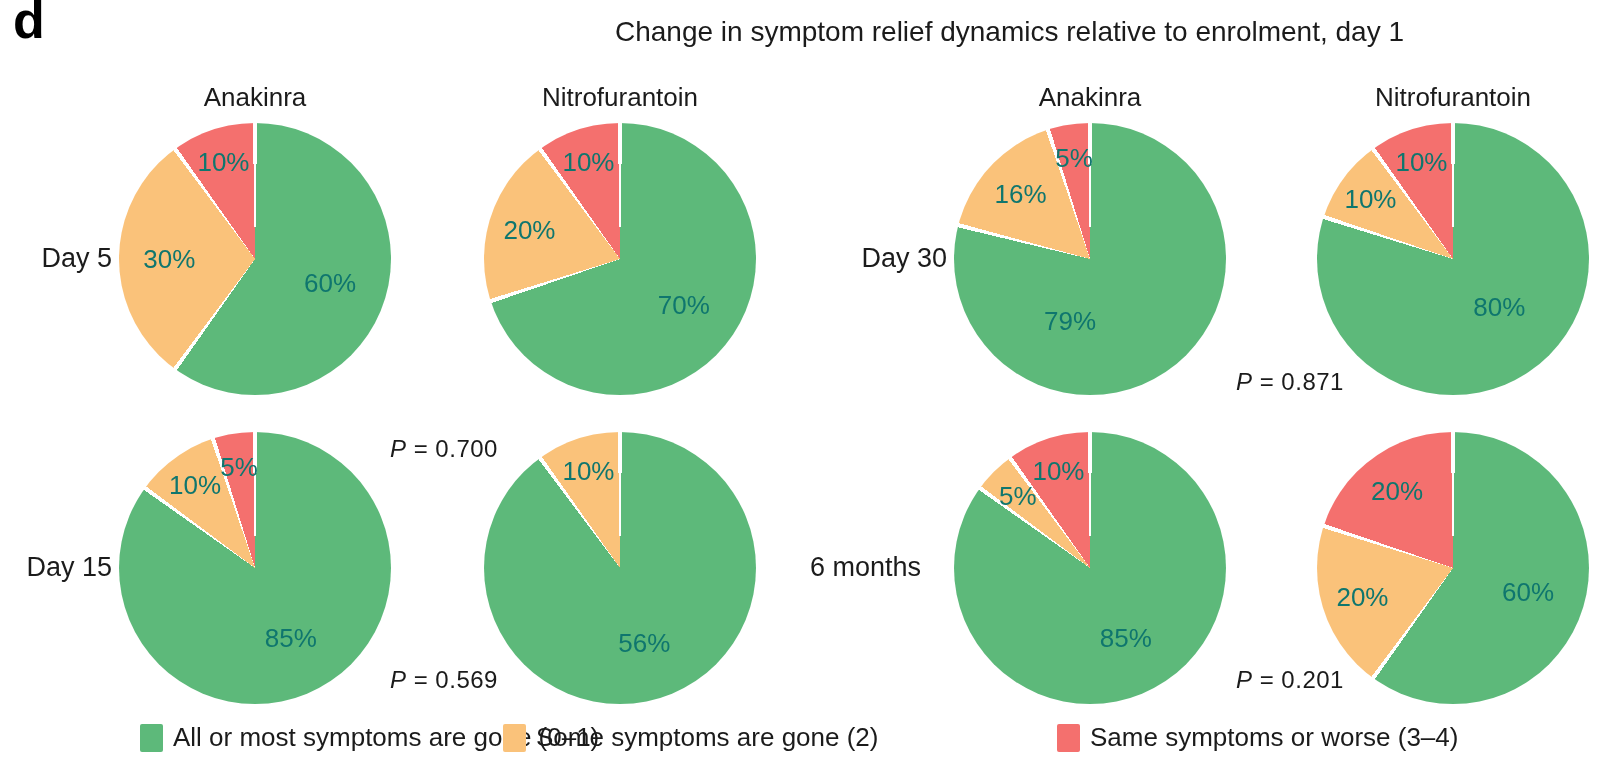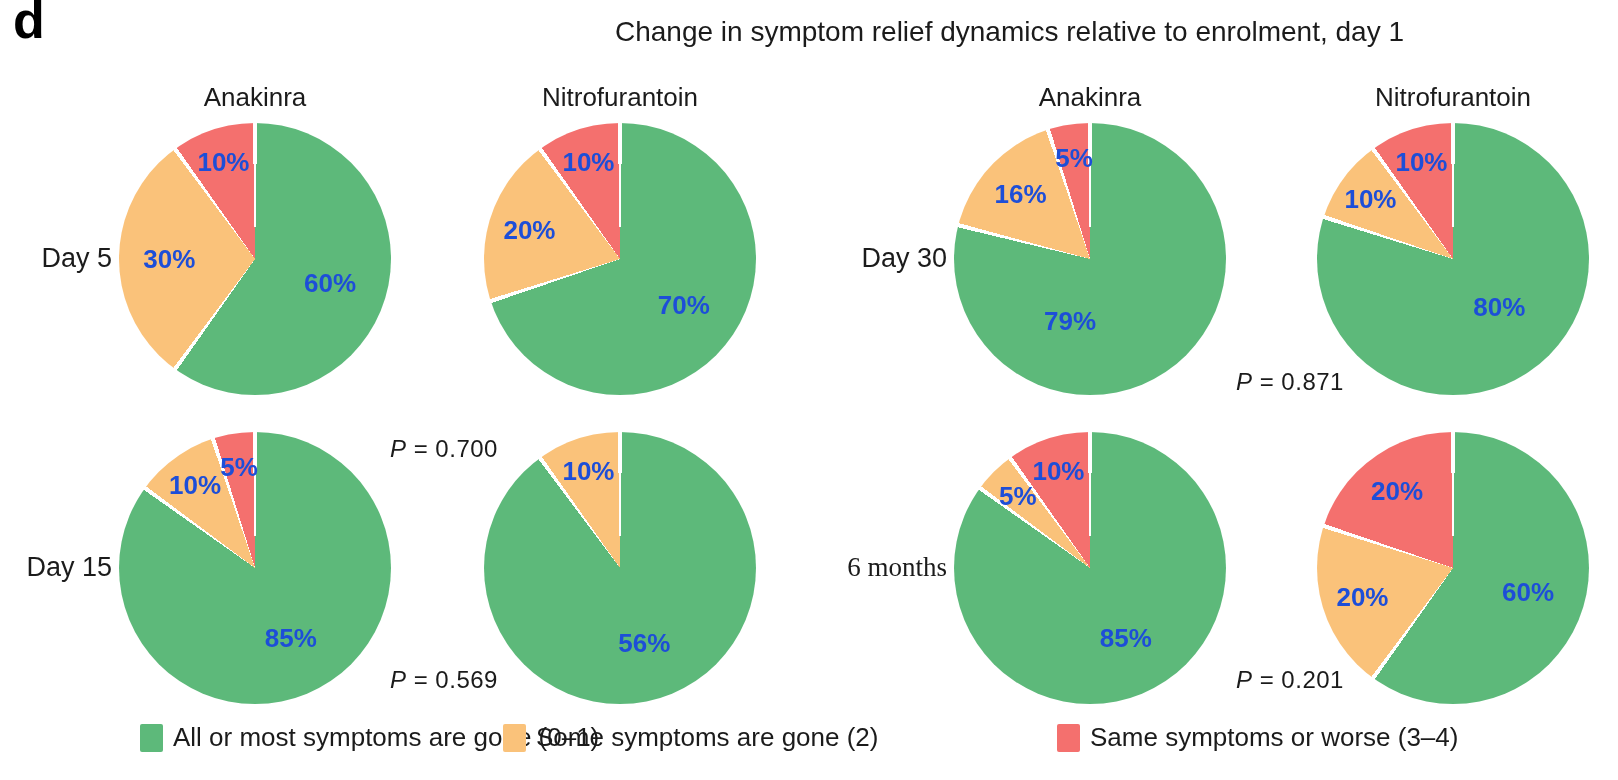--- a/index.html
+++ b/index.html
@@ -55,22 +55,21 @@
     position: absolute;
     width: 272px;
     height: 272px;
     border-radius: 50%;
   }
   .slice-label {
     position: absolute;
     transform: translate(-50%, -50%);
     font-size: 26px;
     white-space: nowrap;
-    color: #1d4ed8;
-    font-weight: bold;
+    color: #0f766e;
   }
   .legend-item {
     position: absolute;
     top: 722px;
     display: flex;
     align-items: center;
     gap: 10px;
   }
   .swatch {
     display: inline-block;
@@ -118,21 +117,21 @@
       <div class="slice-label" style="left: 1421.48px; top: 161.992px;">10%</div>
       <div class="time-label" style="left: -88px; top: 552px;">Day 15</div>
       <div class="p-label" style="left: 390px; top: 666px;"><i>P</i> = 0.569</div>
       <div class="pie" style="left: 119px; top: 432px; background: conic-gradient(rgb(255, 255, 255) 0%, rgb(255, 255, 255) 0.25%, rgb(93, 185, 122) 0.25%, rgb(93, 185, 122) 84.75%, rgb(255, 255, 255) 84.75%, rgb(255, 255, 255) 85%, rgb(255, 255, 255) 85%, rgb(255, 255, 255) 85.25%, rgb(250, 194, 122) 85.25%, rgb(250, 194, 122) 94.75%, rgb(255, 255, 255) 94.75%, rgb(255, 255, 255) 95%, rgb(255, 255, 255) 95%, rgb(255, 255, 255) 95.25%, rgb(244, 112, 110) 95.25%, rgb(244, 112, 110) 99.75%, rgb(255, 255, 255) 99.75%, rgb(255, 255, 255) 100%);"></div>
       <div class="slice-label" style="left: 290.811px; top: 638.283px;">85%</div>
       <div class="slice-label" style="left: 195.046px; top: 485.48px;">10%</div>
       <div class="slice-label" style="left: 239.044px; top: 467.256px;">5%</div>
       <div class="pie" style="left: 484px; top: 432px; background: conic-gradient(rgb(255, 255, 255) 0%, rgb(255, 255, 255) 0.25%, rgb(93, 185, 122) 0.25%, rgb(93, 185, 122) 89.75%, rgb(255, 255, 255) 89.75%, rgb(255, 255, 255) 90%, rgb(255, 255, 255) 90%, rgb(255, 255, 255) 90.25%, rgb(250, 194, 122) 90.25%, rgb(250, 194, 122) 99.75%, rgb(255, 255, 255) 99.75%, rgb(255, 255, 255) 100%);"></div>
       <div class="slice-label" style="left: 644.375px; top: 643.019px;">56%</div>
       <div class="slice-label" style="left: 588.48px; top: 470.992px;">10%</div>
-      <div class="time-label" style="left: 747px; top: 552px; font-family: Liberation Serif, serif;">6 months</div>
+      <div class="time-label" style="left: 721px; top: 552px;">6 months</div>
       <div class="p-label" style="left: 1236px; top: 666px;"><i>P</i> = 0.201</div>
       <div class="pie" style="left: 954px; top: 432px; background: conic-gradient(rgb(255, 255, 255) 0%, rgb(255, 255, 255) 0.25%, rgb(93, 185, 122) 0.25%, rgb(93, 185, 122) 84.75%, rgb(255, 255, 255) 84.75%, rgb(255, 255, 255) 85%, rgb(255, 255, 255) 85%, rgb(255, 255, 255) 85.25%, rgb(250, 194, 122) 85.25%, rgb(250, 194, 122) 89.75%, rgb(255, 255, 255) 89.75%, rgb(255, 255, 255) 90%, rgb(255, 255, 255) 90%, rgb(255, 255, 255) 90.25%, rgb(244, 112, 110) 90.25%, rgb(244, 112, 110) 99.75%, rgb(255, 255, 255) 99.75%, rgb(255, 255, 255) 100%);"></div>
       <div class="slice-label" style="left: 1125.81px; top: 638.283px;">85%</div>
       <div class="slice-label" style="left: 1017.88px; top: 495.875px;">5%</div>
       <div class="slice-label" style="left: 1058.48px; top: 470.992px;">10%</div>
       <div class="pie" style="left: 1317px; top: 432px; background: conic-gradient(rgb(255, 255, 255) 0%, rgb(255, 255, 255) 0.25%, rgb(93, 185, 122) 0.25%, rgb(93, 185, 122) 59.75%, rgb(255, 255, 255) 59.75%, rgb(255, 255, 255) 60%, rgb(255, 255, 255) 60%, rgb(255, 255, 255) 60.25%, rgb(250, 194, 122) 60.25%, rgb(250, 194, 122) 79.75%, rgb(255, 255, 255) 79.75%, rgb(255, 255, 255) 80%, rgb(255, 255, 255) 80%, rgb(255, 255, 255) 80.25%, rgb(244, 112, 110) 80.25%, rgb(244, 112, 110) 99.75%, rgb(255, 255, 255) 99.75%, rgb(255, 255, 255) 100%);"></div>
       <div class="slice-label" style="left: 1528.02px; top: 592.375px;">60%</div>
       <div class="slice-label" style="left: 1362.46px; top: 597.418px;">20%</div>
       <div class="slice-label" style="left: 1397.04px; top: 490.982px;">20%</div>
     </div>

